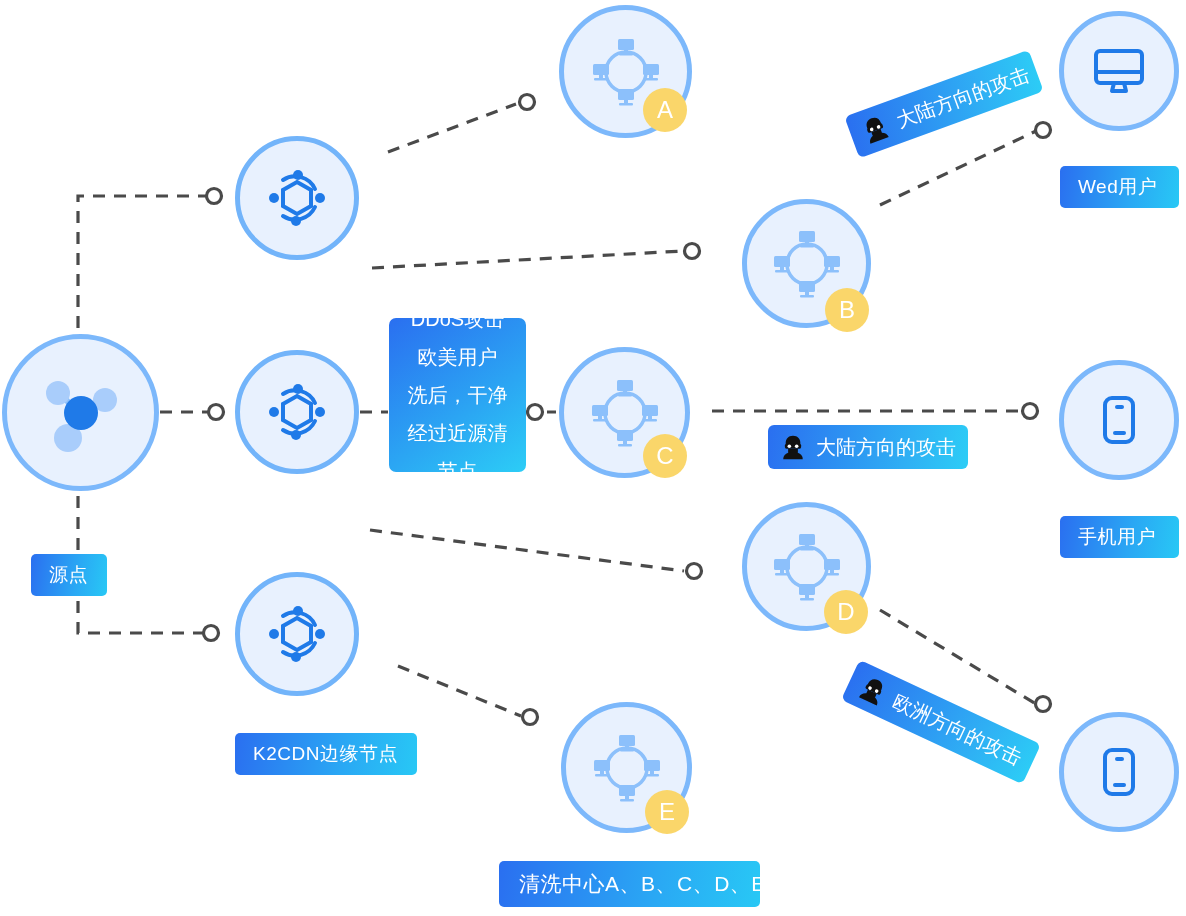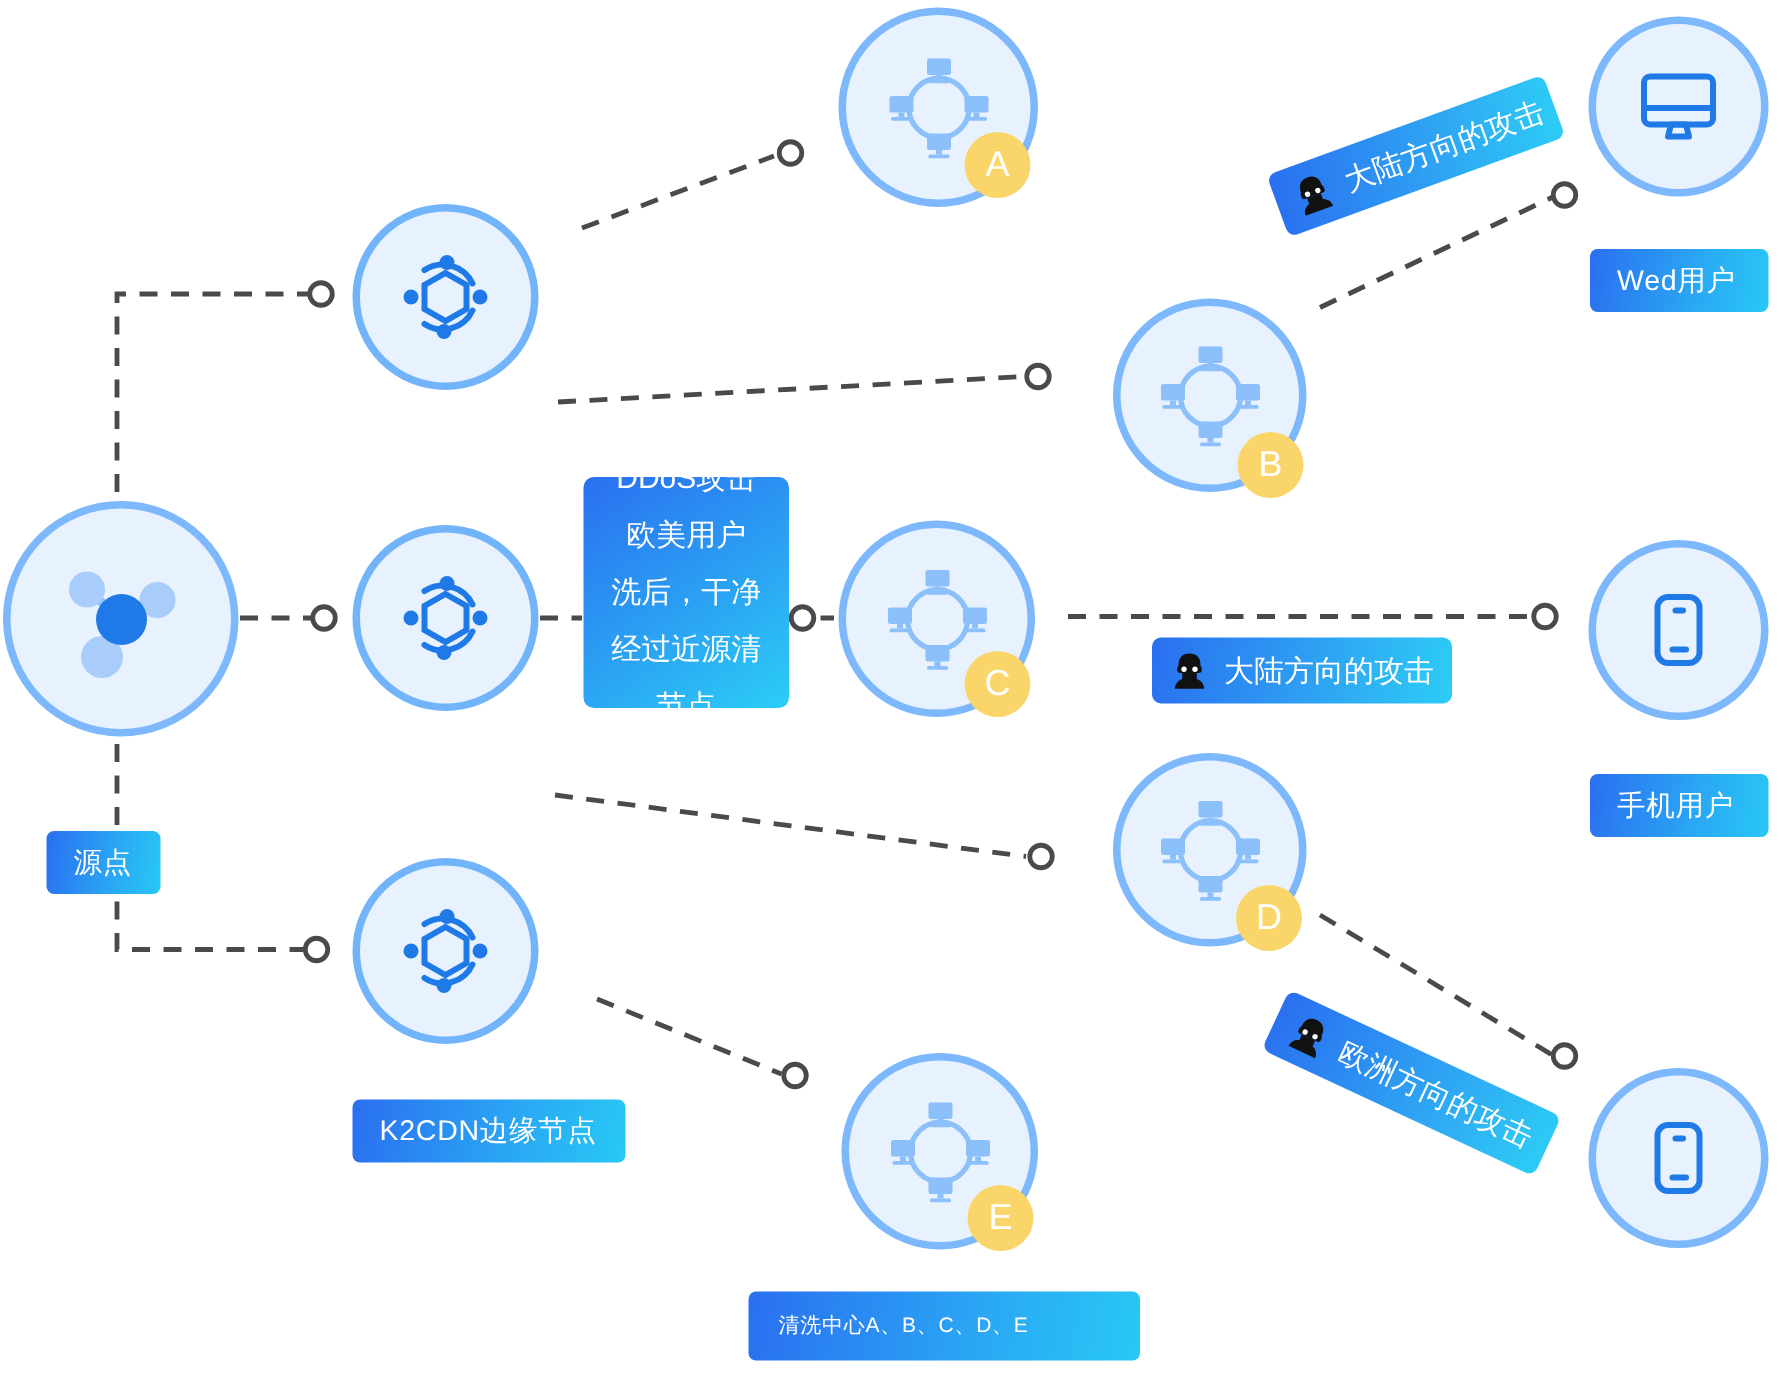--- a/index.html
+++ b/index.html
@@ -62,21 +62,21 @@
     color: #ffffff;
     border-radius: 5px;
     display: flex;
     align-items: center;
     justify-content: flex-start;
     box-sizing: border-box;
     white-space: nowrap;
     letter-spacing: 0.5px;
   }
   .pill.small  { font-size: 19px; height: 42px; padding: 0 18px; }
-  .pill.wide   { font-size: 14px; height: 46px; padding: 0 20px; }
+  .pill.wide   { font-size: 21px; height: 46px; padding: 0 20px; }
 
   
   .attack-pill {
     position: absolute;
     background: linear-gradient(100deg, #2a6ff0 0%, #2fb0f4 70%, #2ccdf6 100%);
     color: #ffffff;
     border-radius: 6px;
     height: 44px;
     display: flex;
     align-items: center;

